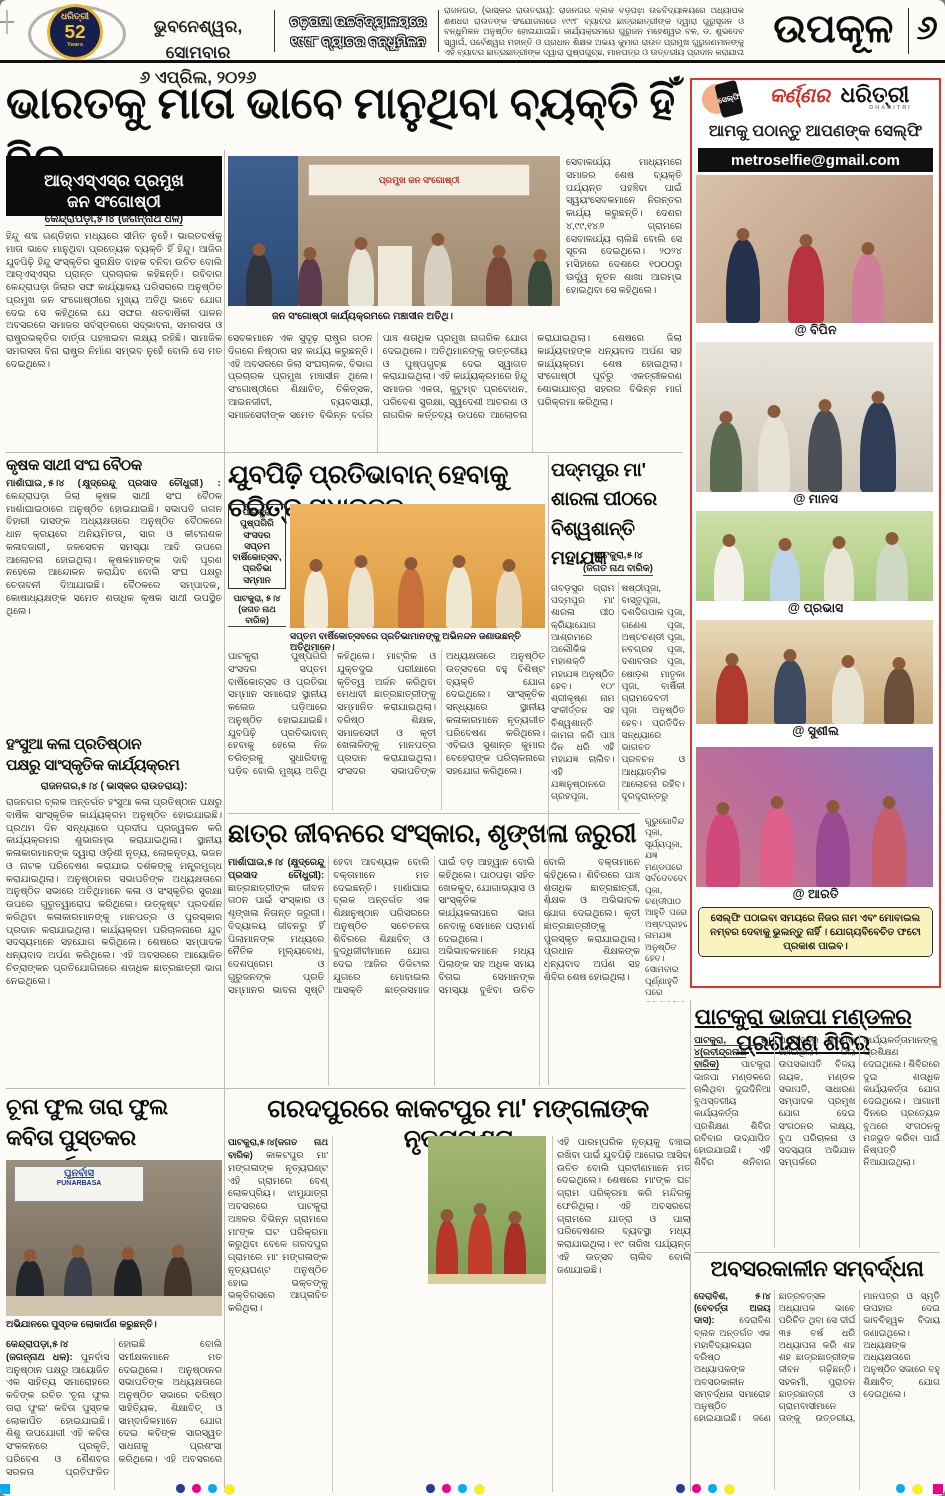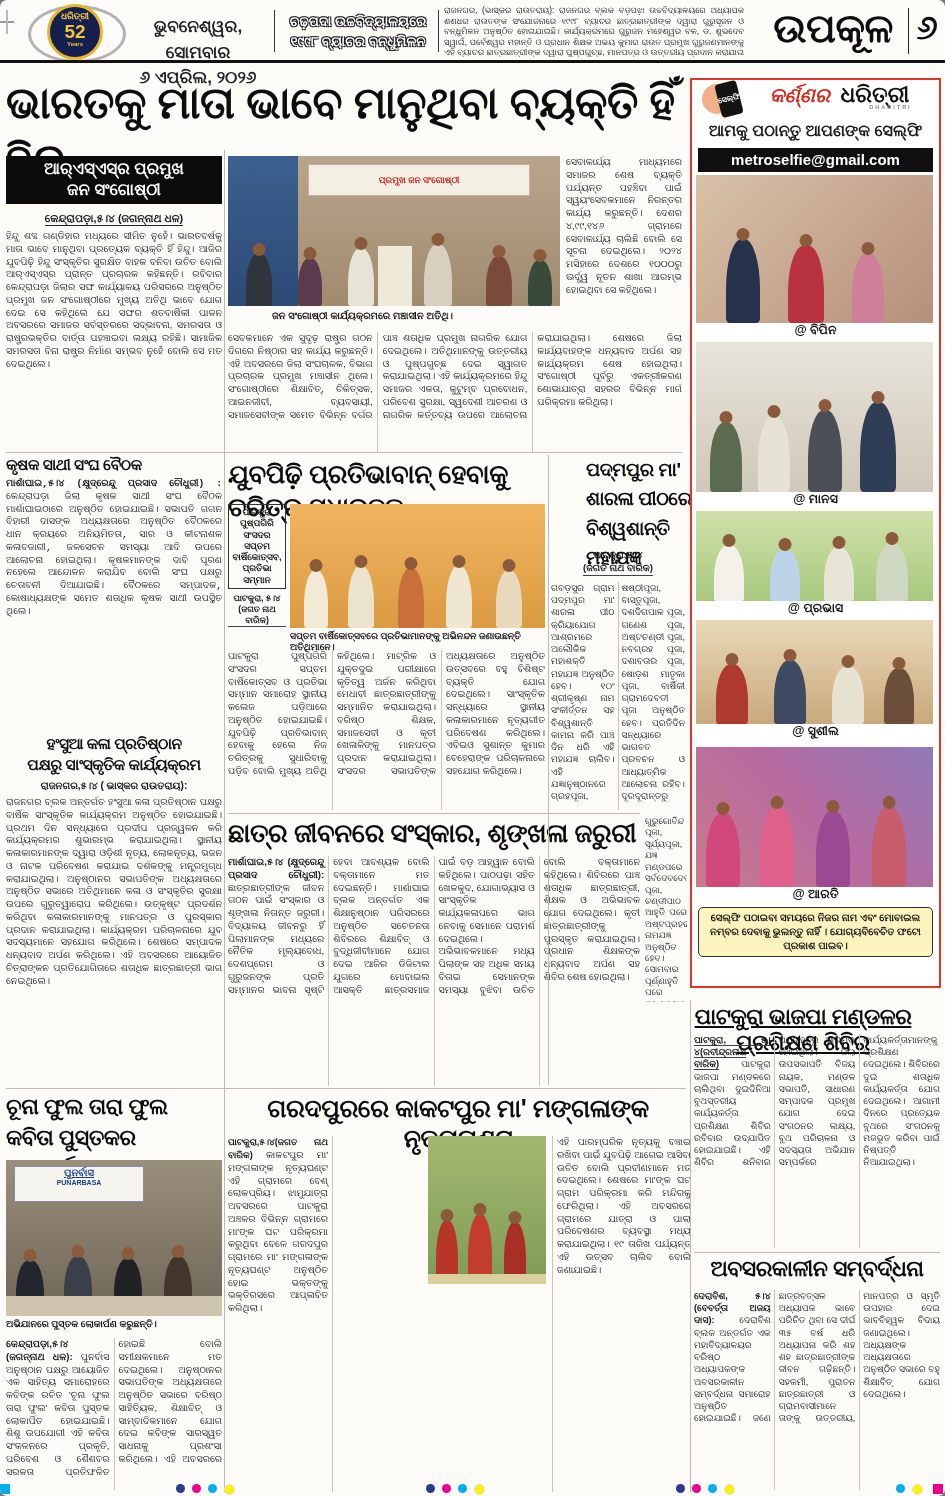--- a/index.html
+++ b/index.html
@@ -61,21 +61,21 @@
     <div class="abs bodytxt" style="left:444px;top:5px;width:300px;height:52px;font-size:8.4px;line-height:1.26;">ରାଜନଗର, (ଭାସ୍କର ରାଉତରାୟ): ରାଜନଗର ବ୍ଲକ ବଡ଼ପଝ଼ା ଉଚ୍ଚବିଦ୍ୟାଳୟରେ ଅଧ୍ୟାପକ ଶଶଧର ରାଉତଙ୍କ ସଂଯୋଜନାରେ ୧୯୯୮ ବ୍ୟାଚର ଛାତ୍ରଛାତ୍ରୀଙ୍କ ଦ୍ୱାରା ଗୁରୁସୃଜନ ଓ ବନ୍ଧୁମିଳନ ଅନୁଷ୍ଠିତ ହୋଇଯାଇଛି। କାର୍ଯ୍ୟକ୍ରମରେ ଗୁରୁଜନ ମହେଶ୍ୱର ବଳ, ଡ. ଶୁଭଦେବ ସ୍ୱାଇଁ, ପର୍ବେଶ୍ୱର ମହାନ୍ତି ଓ ପ୍ରଧାନ ଶିକ୍ଷକ ଅଭୟ କୁମାର ରାଉତ ପ୍ରମୁଖ ଗୁରୁଜଣମାନଙ୍କୁ ଏହି ବ୍ୟାଚର ଛାତ୍ରଛାତ୍ରୀଙ୍କ ଦ୍ୱାରା ପୁଷ୍ପଗୁଚ୍ଛ, ମାନପତ୍ର ଓ ଉତ୍ତରୀୟ ପ୍ରଦାନ କରାଯାଇ ସମ୍ବର୍ଦ୍ଧିତ କରାଯାଇଥିଲା। ପରେ ଆୟୋଜକ ଛାତ୍ରଛାତ୍ରୀଙ୍କ ଦ୍ୱାରା ନୃତ୍ୟ ଓ ସଙ୍ଗୀତ ପରିବେଷଣ କରାଯାଇଥିଲା। ଏଥିରେ ପୁରାତନ ଛାତ୍ର ସହଯୋଗ କରିଥିଲେ।</div>
 
     <div class="abs hl" style="left:762px;top:6px;width:142px;font-size:40px;text-align:center;">ଉପକୂଳ</div>
     <div class="vr" style="left:908px;top:8px;height:46px;background:#222;"></div>
     <div class="abs hl" style="left:912px;top:8px;width:30px;font-size:34px;text-align:center;">୬</div>
   </div>
   <div class="abs" style="left:0;top:60px;width:945px;height:3px;background:#111;"></div>
 
   <div class="abs hl" style="left:6px;top:74px;width:672px;font-size:44px;line-height:1.3;">ଭାରତକୁ ମାତା ଭାବେ ମାନୁଥିବା ବ୍ୟକ୍ତି ହିଁ ହିନ୍ଦୁ</div>
 
-  <div class="abs kicker" style="left:6px;top:156px;width:216px;height:46px;font-size:16.5px;line-height:1.3;padding-top:2px;">
+  <div class="abs kicker" style="left:6px;top:156px;width:216px;height:46px;font-size:16.5px;line-height:1.3;padding-top:14px;">
     <div>ଆର୍‌ଏସ୍‌ଏସ୍‌ର ପ୍ରମୁଖ</div>
     <div>ଜନ ସଂଗୋଷ୍ଠୀ</div>
   </div>
   <div class="abs" style="left:6px;top:208px;width:216px;text-align:center;">
     <span class="by" style="font-size:10.8px;border-bottom:1px solid #222;padding-bottom:1px;">କେନ୍ଦ୍ରାପଡ଼ା,୫।୪ (ଜଗନ୍ନାଥ ଧଳ)</span>
   </div>
   <div class="abs bodytxt" style="left:6px;top:230px;width:216px;height:222px;">ହିନ୍ଦୁ ଶବ୍ଦ ଗଣ୍ଡିହାର ମଧ୍ୟରେ ସୀମିତ ନୁହେଁ। ଭାରତବର୍ଷକୁ ମାତା ଭାବେ ମାନୁଥିବା ପ୍ରତ୍ୟେକ ବ୍ୟକ୍ତି ହିଁ ହିନ୍ଦୁ। ଆଜିର ଯୁବପିଢ଼ି ହିନ୍ଦୁ ସଂସ୍କୃତିର ସୁରକ୍ଷିତ ବାହକ ବନିବା ଉଚିତ ବୋଲି ଆର୍‌ଏସ୍‌ଏସ୍‌ର ପ୍ରାନ୍ତ ପ୍ରଚାରକ କହିଛନ୍ତି। ରବିବାର କେନ୍ଦ୍ରାପଡ଼ା ଜିଲାର ସଙ୍ଘ କାର୍ଯ୍ୟାଳୟ ପରିସରରେ ଅନୁଷ୍ଠିତ ପ୍ରମୁଖ ଜନ ସଂଗୋଷ୍ଠୀରେ ମୁଖ୍ୟ ଅତିଥି ଭାବେ ଯୋଗ ଦେଇ ସେ କହିଥିଲେ ଯେ ସଙ୍ଘର ଶତବାର୍ଷିକୀ ପାଳନ ଅବସରରେ ସମାଜର ସର୍ବସ୍ତରରେ ସଦ୍‌ଭାବନା, ସମରସତା ଓ ରାଷ୍ଟ୍ରଭକ୍ତିର ବାର୍ତ୍ତା ପହଞ୍ଚାଇବା ଲକ୍ଷ୍ୟ ରହିଛି। ସାମାଜିକ ସମରସତା ବିନା ରାଷ୍ଟ୍ର ନିର୍ମାଣ ସମ୍ଭବ ନୁହେଁ ବୋଲି ସେ ମତ ଦେଇଥିଲେ।</div>
 
   <div class="ph" style="left:228px;top:156px;width:332px;height:150px;background:linear-gradient(#b9a58c,#a08b6f);">
     <div class="abs" style="left:0;top:0;width:70px;height:150px;background:linear-gradient(#3c6091,#2d4a74);"></div>
@@ -94,21 +94,21 @@
 
   <div class="abs bodytxt" style="left:566px;top:156px;width:116px;height:172px;">ସେବାକାର୍ଯ୍ୟ ମାଧ୍ୟମରେ ସମାଜର ଶେଷ ବ୍ୟକ୍ତି ପର୍ଯ୍ୟନ୍ତ ପହଞ୍ଚିବା ପାଇଁ ସ୍ୱୟଂସେବକମାନେ ନିରନ୍ତର କାର୍ଯ୍ୟ କରୁଛନ୍ତି। ଦେଶର ୪,୯୯,୧୪୬ ଗ୍ରାମରେ ସେବାକାର୍ଯ୍ୟ ଚାଲିଛି ବୋଲି ସେ ସୂଚନା ଦେଇଥିଲେ। ୨୦୨୪ ମସିହାରେ ଦେଶରେ ୧୦୦୦ରୁ ଊର୍ଦ୍ଧ୍ୱ ନୂତନ ଶାଖା ଆରମ୍ଭ ହୋଇଥିବା ସେ କହିଥିଲେ।</div>
   <div class="abs bodytxt cols3" style="left:228px;top:332px;width:454px;height:120px;">ସେବକମାନେ ଏକ ସୁଦୃଢ଼ ରାଷ୍ଟ୍ର ଗଠନ ଦିଗରେ ନିଷ୍ଠାର ସହ କାର୍ଯ୍ୟ କରୁଛନ୍ତି। ଏହି ଅବସରରେ ଜିଲା ସଂଘଚାଳକ, ବିଭାଗ ପ୍ରଚାରକ ପ୍ରମୁଖ ମଞ୍ଚାସୀନ ଥିଲେ। ସଂଗୋଷ୍ଠୀରେ ଶିକ୍ଷାବିତ୍, ଚିକିତ୍ସକ, ଆଇନଜୀବୀ, ବ୍ୟବସାୟୀ, ସମାଜସେବୀଙ୍କ ସମେତ ବିଭିନ୍ନ ବର୍ଗର ପାଞ୍ଚ ଶତାଧିକ ପ୍ରମୁଖ ନାଗରିକ ଯୋଗ ଦେଇଥିଲେ। ଅତିଥିମାନଙ୍କୁ ଉତ୍ତରୀୟ ଓ ପୁଷ୍ପଗୁଚ୍ଛ ଦେଇ ସ୍ୱାଗତ କରାଯାଇଥିଲା। ଏହି କାର୍ଯ୍ୟକ୍ରମରେ ହିନ୍ଦୁ ସମାଜର ଏକତା, କୁଟୁମ୍ବ ପ୍ରବୋଧନ, ପରିବେଶ ସୁରକ୍ଷା, ସ୍ୱଦେଶୀ ଆଚରଣ ଓ ନାଗରିକ କର୍ତ୍ତବ୍ୟ ଉପରେ ଆଲୋଚନା କରାଯାଇଥିଲା। ଶେଷରେ ଜିଲା କାର୍ଯ୍ୟବାହଙ୍କ ଧନ୍ୟବାଦ ଅର୍ପଣ ସହ କାର୍ଯ୍ୟକ୍ରମ ଶେଷ ହୋଇଥିଲା। ସଂଗୋଷ୍ଠୀ ପୂର୍ବରୁ ଏକତ୍ରୀକରଣ ଶୋଭାଯାତ୍ରା ସହରର ବିଭିନ୍ନ ମାର୍ଗ ପରିକ୍ରମା କରିଥିଲା।</div>
 
   <div class="abs hl" style="left:6px;top:456px;width:216px;font-size:15.5px;text-align:left;">କୃଷକ ସାଥୀ ସଂଘ ବୈଠକ</div>
   <div class="abs bodytxt" style="left:6px;top:478px;width:216px;height:250px;font-family:Liberation Mono, monospace;">
     <span class="by">ମାର୍ଶାଘାଇ,୫।୪ (କ୍ଷୁଦ୍ରେନ୍ଦୁ ପ୍ରସାଦ ଚୌଧୁରୀ) :</span>
     <span>କେନ୍ଦ୍ରାପଡ଼ା ଜିଲା କୃଷକ ସାଥୀ ସଂଘ ବୈଠକ ମାର୍ଶାଘାଇଠାରେ ଅନୁଷ୍ଠିତ ହୋଇଯାଇଛି। ସଭାପତି ଗଗନ ବିହାରୀ ଦାସଙ୍କ ଅଧ୍ୟକ୍ଷତାରେ ଅନୁଷ୍ଠିତ ବୈଠକରେ ଧାନ କ୍ରୟରେ ଅନିୟମିତତା, ସାର ଓ କୀଟନାଶକ କଳାବଜାରୀ, ଜଳସେଚନ ସମସ୍ୟା ଆଦି ଉପରେ ଆଲୋଚନା ହୋଇଥିଲା। କୃଷକମାନଙ୍କ ଦାବି ପୂରଣ ନହେଲେ ଆନ୍ଦୋଳନ କରାଯିବ ବୋଲି ସଂଘ ପକ୍ଷରୁ ଚେତାବନୀ ଦିଆଯାଇଛି। ବୈଠକରେ ସମ୍ପାଦକ, କୋଷାଧ୍ୟକ୍ଷଙ୍କ ସମେତ ଶତାଧିକ କୃଷକ ସାଥୀ ଉପସ୍ଥିତ ଥିଲେ।</span>
   </div>
 
-  <div class="abs hl" style="left:6px;top:734px;width:216px;font-size:15.5px;text-align:center;line-height:1.35;">
+  <div class="abs hl" style="left:6px;top:734px;width:216px;font-size:15.5px;line-height:1.35;">
     <div>ହଂସୁଆ କଳା ପ୍ରତିଷ୍ଠାନ</div>
     <div>ପକ୍ଷରୁ ସାଂସ୍କୃତିକ କାର୍ଯ୍ୟକ୍ରମ</div>
   </div>
   <div class="abs by" style="left:6px;top:780px;width:216px;font-size:10px;text-align:center;">ରାଜନଗର,୫।୪ ( ଭାସ୍କର ରାଉତରାୟ):</div>
   <div class="abs bodytxt" style="left:6px;top:796px;width:216px;height:288px;">ରାଜନଗର ବ୍ଲକ ଅନ୍ତର୍ଗତ ହଂସୁଆ କଳା ପ୍ରତିଷ୍ଠାନ ପକ୍ଷରୁ ବାର୍ଷିକ ସାଂସ୍କୃତିକ କାର୍ଯ୍ୟକ୍ରମ ଅନୁଷ୍ଠିତ ହୋଇଯାଇଛି। ପ୍ରଥମ ଦିନ ସନ୍ଧ୍ୟାରେ ପ୍ରଦୀପ ପ୍ରଜ୍ୱଳନ କରି କାର୍ଯ୍ୟକ୍ରମର ଶୁଭାରମ୍ଭ କରାଯାଇଥିଲା। ସ୍ଥାନୀୟ କଳାକାରମାନଙ୍କ ଦ୍ୱାରା ଓଡ଼ିଶୀ ନୃତ୍ୟ, ଲୋକନୃତ୍ୟ, ଭଜନ ଓ ନାଟକ ପରିବେଷଣ କରାଯାଇ ଦର୍ଶକଙ୍କୁ ମନ୍ତ୍ରମୁଗ୍ଧ କରାଯାଇଥିଲା। ଅନୁଷ୍ଠାନର ସଭାପତିଙ୍କ ଅଧ୍ୟକ୍ଷତାରେ ଅନୁଷ୍ଠିତ ସଭାରେ ଅତିଥିମାନେ କଳା ଓ ସଂସ୍କୃତିର ସୁରକ୍ଷା ଉପରେ ଗୁରୁତ୍ୱାରୋପ କରିଥିଲେ। ଉତ୍କୃଷ୍ଟ ପ୍ରଦର୍ଶନ କରିଥିବା କଳାକାରମାନଙ୍କୁ ମାନପତ୍ର ଓ ପୁରସ୍କାର ପ୍ରଦାନ କରାଯାଇଥିଲା। କାର୍ଯ୍ୟକ୍ରମ ପରିଚାଳନାରେ ଯୁବ ସଦସ୍ୟମାନେ ସହଯୋଗ କରିଥିଲେ। ଶେଷରେ ସମ୍ପାଦକ ଧନ୍ୟବାଦ ଅର୍ପଣ କରିଥିଲେ। ଏହି ଅବସରରେ ଆୟୋଜିତ ଚିତ୍ରାଙ୍କନ ପ୍ରତିଯୋଗିତାରେ ଶତାଧିକ ଛାତ୍ରଛାତ୍ରୀ ଭାଗ ନେଇଥିଲେ।</div>
 
   <div class="abs hl" style="left:228px;top:458px;width:318px;font-size:26px;line-height:1.25;">ଯୁବପିଢ଼ି ପ୍ରତିଭାବାନ୍ ହେବାକୁ ଚରିତ୍ର ସୁଧାରନ୍ତୁ</div>
   <div class="abs" style="left:228px;top:504px;width:58px;height:124px;">
     <div style="border:1px solid #333;padding:2px;font-size:9px;font-weight:bold;text-align:center;line-height:1.25;">ପାଟକୁରା ପୁଷ୍ପଗିରି ସଂସଦର ସପ୍ତମ ବାର୍ଷିକୋତ୍ସବ, ପ୍ରତିଭା ସମ୍ମାନ</div>
     <div class="by" style="font-size:8.6px;text-align:center;margin-top:4px;border-bottom:1px solid #444;">ପାଟକୁରା, ୫।୪ (ଜଗତ ନାଥ ବାରିକ)</div>
@@ -116,21 +116,21 @@
   <div class="ph" style="left:290px;top:504px;width:255px;height:124px;background:linear-gradient(#f0b55f,#db9a43);">
     <span class="per" style="left:14px;width:24px;height:58px;background:#f3ead6;"></span>
     <span class="per" style="left:58px;width:26px;height:62px;background:#ece3cf;"></span>
     <span class="per" style="left:108px;width:26px;height:60px;background:#c9703a;"></span>
     <span class="per" style="left:156px;width:26px;height:62px;background:#efe7d2;"></span>
     <span class="per" style="left:206px;width:26px;height:58px;background:#e8d9bd;"></span>
   </div>
   <div class="abs caption" style="left:290px;top:631px;width:255px;font-size:9.2px;">ସପ୍ତମ ବାର୍ଷିକୋତ୍ସବରେ ପ୍ରତିଭାମାନଙ୍କୁ ଅଭିନନ୍ଦନ ଜଣାଉଛନ୍ତି ଅତିଥିମାନେ।</div>
   <div class="abs bodytxt cols3" style="left:228px;top:650px;width:317px;height:160px;">ପାଟକୁରା ପୁଷ୍ପଗିରି ସଂସଦର ସପ୍ତମ ବାର୍ଷିକୋତ୍ସବ ଓ ପ୍ରତିଭା ସମ୍ମାନ ସମାରୋହ ସ୍ଥାନୀୟ କଲେଜ ପଡ଼ିଆରେ ଅନୁଷ୍ଠିତ ହୋଇଯାଇଛି। ଯୁବପିଢ଼ି ପ୍ରତିଭାବାନ୍ ହେବାକୁ ହେଲେ ନିଜ ଚରିତ୍ରକୁ ସୁଧାରିବାକୁ ପଡ଼ିବ ବୋଲି ମୁଖ୍ୟ ଅତିଥି କହିଥିଲେ। ମାଟ୍ରିକ ଓ ଯୁକ୍ତଦୁଇ ପରୀକ୍ଷାରେ କୃତିତ୍ୱ ଅର୍ଜନ କରିଥିବା ମେଧାବୀ ଛାତ୍ରଛାତ୍ରୀଙ୍କୁ ସମ୍ମାନିତ କରାଯାଇଥିଲା। ବରିଷ୍ଠ ଶିକ୍ଷକ, ସମାଜସେବୀ ଓ କୃତୀ ଖେଳାଳିଙ୍କୁ ମାନପତ୍ର ପ୍ରଦାନ କରାଯାଇଥିଲା। ସଂସଦର ସଭାପତିଙ୍କ ଅଧ୍ୟକ୍ଷତାରେ ଅନୁଷ୍ଠିତ ଉତ୍ସବରେ ବହୁ ବିଶିଷ୍ଟ ବ୍ୟକ୍ତି ଯୋଗ ଦେଇଥିଲେ। ସାଂସ୍କୃତିକ ସନ୍ଧ୍ୟାରେ ସ୍ଥାନୀୟ କଳାକାରମାନେ ନୃତ୍ୟଗୀତ ପରିବେଷଣ କରିଥିଲେ। ଏବିଇଓ ସୁଶାନ୍ତ କୁମାର ବେହେରାଙ୍କ ପରିଚାଳନାରେ ସହଯୋଗ କରିଥିଲେ।</div>
 
-  <div class="abs hl" style="left:551px;top:455px;width:134px;font-size:19px;line-height:1.55;margin-left:35px;">
+  <div class="abs hl" style="left:551px;top:455px;width:134px;font-size:19px;line-height:1.55;">
     <div>ପଦ୍ମପୁର ମା'</div>
     <div>ଶାରଳା ପୀଠରେ</div>
     <div>ବିଶ୍ୱଶାନ୍ତି ମହାଯଜ୍ଞ</div>
   </div>
   <div class="abs by" style="left:551px;top:548px;width:134px;font-size:9.5px;text-align:center;line-height:1.4;">
     <div>ପାଟକୁରା,୫।୪</div>
     <div style="border-bottom:1px solid #444;display:inline-block;">(ଜଗତ ନାଥ ବାରିକ)</div>
   </div>
   <div class="abs bodytxt cols2" style="left:551px;top:582px;width:134px;height:228px;column-gap:7px;font-size:9.2px;">ଗବଡ଼ସୁର ଗ୍ରାମ ପଦ୍ମପୁର ମା' ଶାରଳା ପୀଠ କ୍ରିୟାଯୋଗ ଆଶ୍ରମରେ ଅଲୌକିକ ମହାଶକ୍ତି ମହାଯଜ୍ଞ ଅନୁଷ୍ଠିତ ହେବ। ୧୦ଂ ଶ୍ରୀକୃଷ୍ଣ ନାମ ସଂକୀର୍ତ୍ତନ ସହ ବିଶ୍ୱଶାନ୍ତି କାମନା କରି ପାଞ୍ଚ ଦିନ ଧରି ଏହି ମହାଯଜ୍ଞ ଚାଲିବ। ଏହି ଯଜ୍ଞାନୁଷ୍ଠାନରେ ଗ୍ରହପୂଜା, ଷଷ୍ଠୀପୂଜା, ବାସ୍ତୁପୂଜା, ଦଶଦିଗପାଳ ପୂଜା, ଗଣେଶ ପୂଜା, ଅଷ୍ଟଚଣ୍ଡୀ ପୂଜା, ନବଗ୍ରହ ପୂଜା, ଦଶାବତାର ପୂଜା, ଷୋଡ଼ଶ ମାତୃକା ପୂଜା, ବାର୍ଷିକୀ ଗ୍ରାମଦେବତୀ ପୂଜା ଅନୁଷ୍ଠିତ ହେବ। ପ୍ରତିଦିନ ସନ୍ଧ୍ୟାରେ ଭାଗବତ ପ୍ରବଚନ ଓ ଆଧ୍ୟାତ୍ମିକ ଆଲୋଚନା ରହିବ। ଦୂରଦୂରାନ୍ତରୁ ଆସୁଥିବା ଭକ୍ତଙ୍କ ପାଇଁ ଅନ୍ନପ୍ରସାଦ ସେବନର ବ୍ୟବସ୍ଥା କରାଯାଇଛି।</div>
   <div class="abs bodytxt tiny" style="left:645px;top:816px;width:42px;height:186px;">ଗୁରୁଗୋବିନ୍ଦ ପୂଜା, ସୂର୍ଯ୍ୟପୂଜା, ଯଜ୍ଞ ମଣ୍ଡପରେ ସର୍ବଦେବଦେବୀ ପୂଜା, ଚଣ୍ଡୀପାଠ ଆହୁତି ପରେ ଅଷ୍ଟପ୍ରହର ନାମଯଜ୍ଞ ଅନୁଷ୍ଠିତ ହେବ। ସୋମବାର ପୂର୍ଣ୍ଣାହୁତି ପରେ ମହାପ୍ରସାଦ ସେବନ ହେବ ବୋଲି ଆୟୋଜକ କମିଟି ପକ୍ଷରୁ ସୂଚନା ଦିଆଯାଇଛି।</div>

